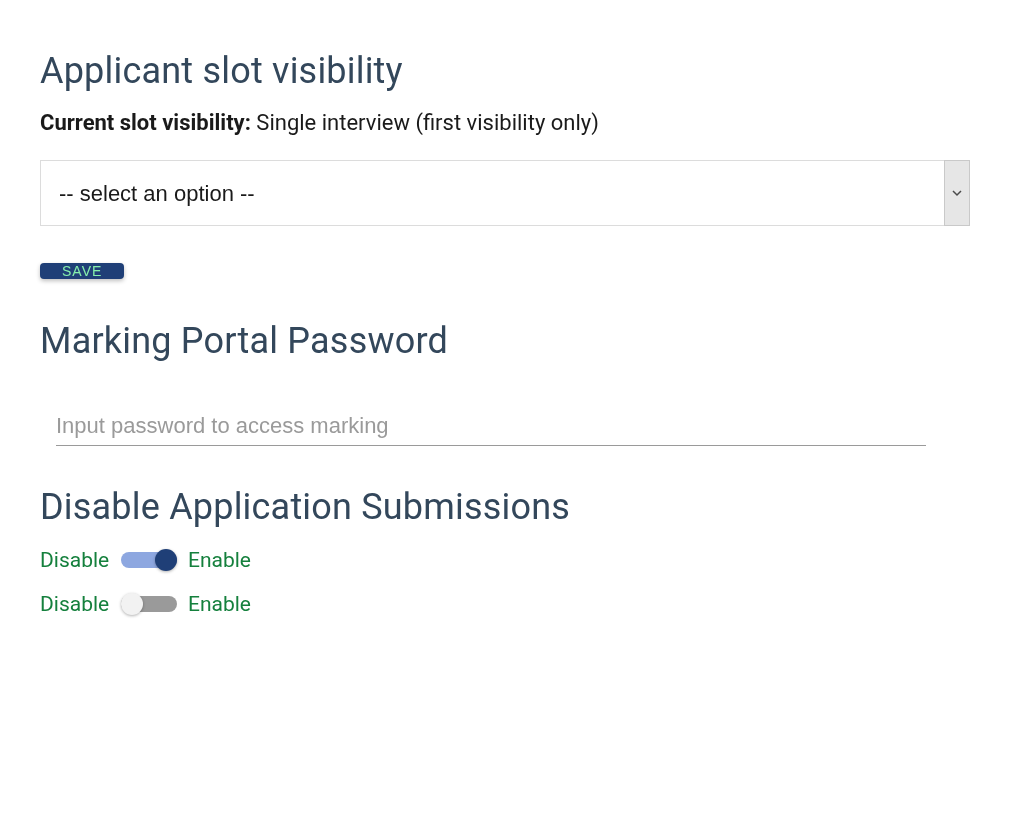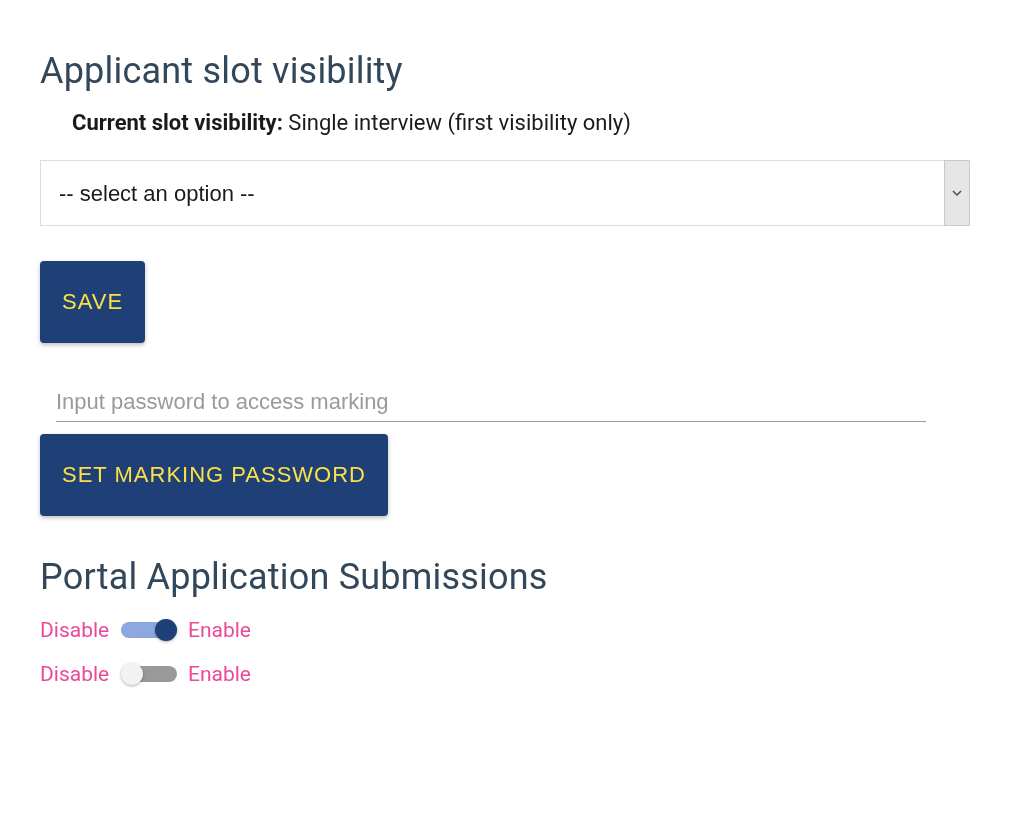--- a/index.html
+++ b/index.html
@@ -24,21 +24,20 @@
       letter-spacing: 0.2px;
       margin-top: 40px;
     }
     .current-visibility-row {
       font-size: 22px;
       color: #1a1a1a;
       margin-bottom: 25px;
     }
     .current-visibility-label {
       font-weight: 700;
-      margin-left: 32px;
     }
     .current-visibility-value {
       font-weight: 400;
     }
     .select-wrap {
       position: relative;
       width: 100%;
       margin-bottom: 35px;
     }
     .select-wrap select {
@@ -67,53 +66,53 @@
       pointer-events: none;
     }
     .select-arrow-box svg {
       width: 12px;
       height: 12px;
       stroke: #4a4a4a;
       fill: none;
     }
     .btn-primary {
       background: #1f3f77;
-      color: #fde047;
+      color: #86efac;
       border: none;
       border-radius: 4px;
-      font-size: 22px;
+      font-size: 14px;
       letter-spacing: 1px;
-      padding: 28px 22px;
+      padding: 0 22px;
       cursor: pointer;
       box-shadow: 0 2px 4px rgba(0,0,0,0.25);
       font-weight: 400;
     }
     .password-input-wrap {
-      margin: 21px 0 12px 0;
+      margin: 45px 0 12px 0;
       padding-left: 16px;
     }
     .password-input {
       width: 870px;
       border: none;
       border-bottom: 1px solid #9a9a9a;
       font-size: 22px;
       padding: 6px 0;
       color: #333;
       background: transparent;
     }
     .password-input::placeholder {
       color: #9a9a9a;
       font-weight: 500;
     }
     .toggle-row {
       display: flex;
       align-items: center;
       gap: 11px;
       font-size: 21px;
-      color: #ec4899;
+      color: #15803d;
       margin-top: 20px;
       margin-bottom: 20px;
     }
     .toggle-row span {
       min-width: 70px;
     }
     .toggle {
       position: relative;
       width: 56px;
       height: 22px;
@@ -171,30 +170,30 @@
       <svg viewBox="0 0 12 12">
           <polyline points="2,4 6,8 10,4" stroke-width="1.5"></polyline>
         </svg>
     </div>
   </div>
 
   <button class="btn-primary">SAVE</button>
 </div>
 
 <div class="section">
+  <h1>Marking Portal Password</h1>
 
   <div class="password-input-wrap">
     <input type="text" class="password-input" placeholder="Input password to access marking" style="">
   </div>
 
-  <button class="btn-primary">SET MARKING PASSWORD</button>
 </div>
 
 <div class="section-tight">
-  <h1>Portal Application Submissions</h1>
+  <h1>Disable Application Submissions</h1>
   <div class="toggle-row">
     <span>Disable</span>
     <div class="toggle on">
       <div class="toggle-track"></div>
       <div class="toggle-thumb"></div>
     </div>
     <span>Enable</span>
   </div>
 </div>
 

